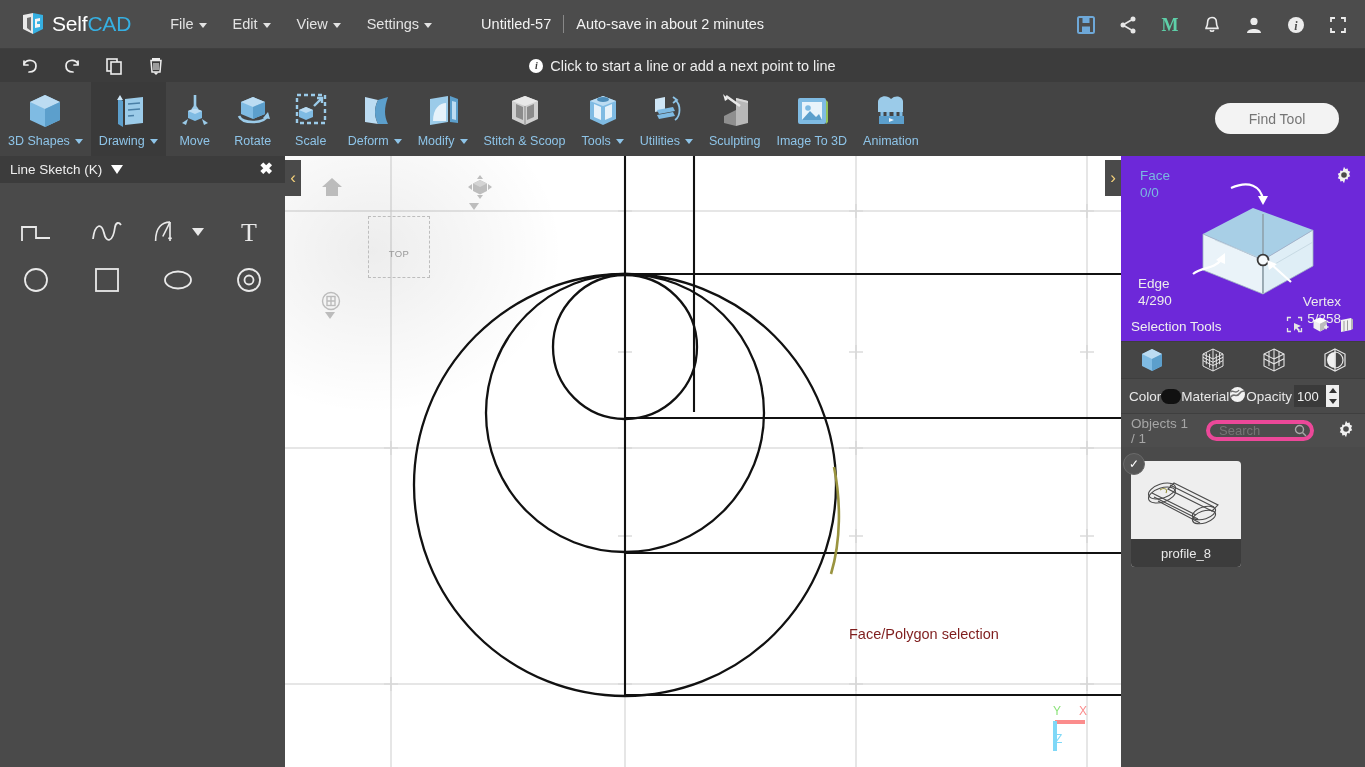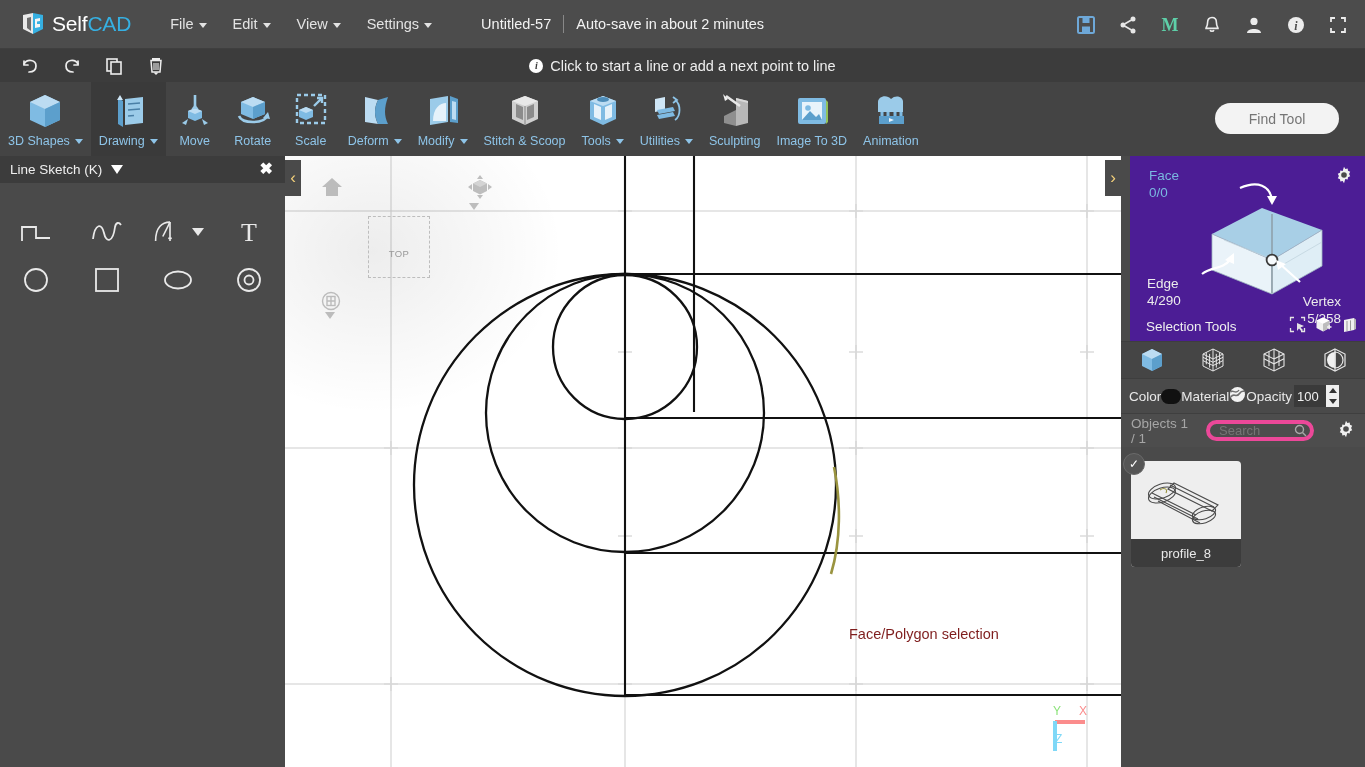--- a/index.html
+++ b/index.html
@@ -132,29 +132,29 @@
   .annot {
     position: absolute; left: 564px; top: 470px; color: #7f1d1d;
     font-size: 14.5px; white-space: nowrap;
   }
 
   
   .rightpanel {
     position: absolute; left: 1121px; top: 156px; width: 244px; height: 611px;
     background: #4a4a4a;
   }
-  .rp-sel { position: relative; height: 185px; background: #4c1d95; margin-left: 9px; }
+  .rp-sel { position: relative; height: 185px; background: #6d28d9; }
   .rp-gear { position: absolute; right: 12px; top: 10px; cursor: pointer; }
   .sel-lbl { position: absolute; font-size: 13.5px; line-height: 17px; }
   .sel-lbl.face { left: 19px; top: 11px; color: #7ab8e0; cursor:pointer; }
   .sel-lbl.edge { left: 17px; top: 119px; color: #ececec; cursor:pointer; }
   .sel-lbl.vertex { right: 24px; top: 137px; color: #ececec; text-align: right; cursor:pointer; }
   .seltools-row {
     position: absolute; left: 0; bottom: 0; width: 244px; height: 30px;
-    display: flex; align-items: center; padding: 0 16px;
+    display: flex; align-items: center; padding: 0 10px;
   }
   .seltools-row .t { font-size: 13.5px; color: #efefef; }
   .seltools-row .icons { margin-left: auto; display: flex; gap: 9px; }
   .rp-modes {
     height: 38px; background: #454545; display: flex; align-items: center;
     border-top: 1px solid #3e3e3e; border-bottom: 1px solid #3e3e3e;
   }
   .mode-btn { flex: 1; display: flex; align-items: center; justify-content: center;
               height: 38px; cursor: pointer; }
   .rp-color {

